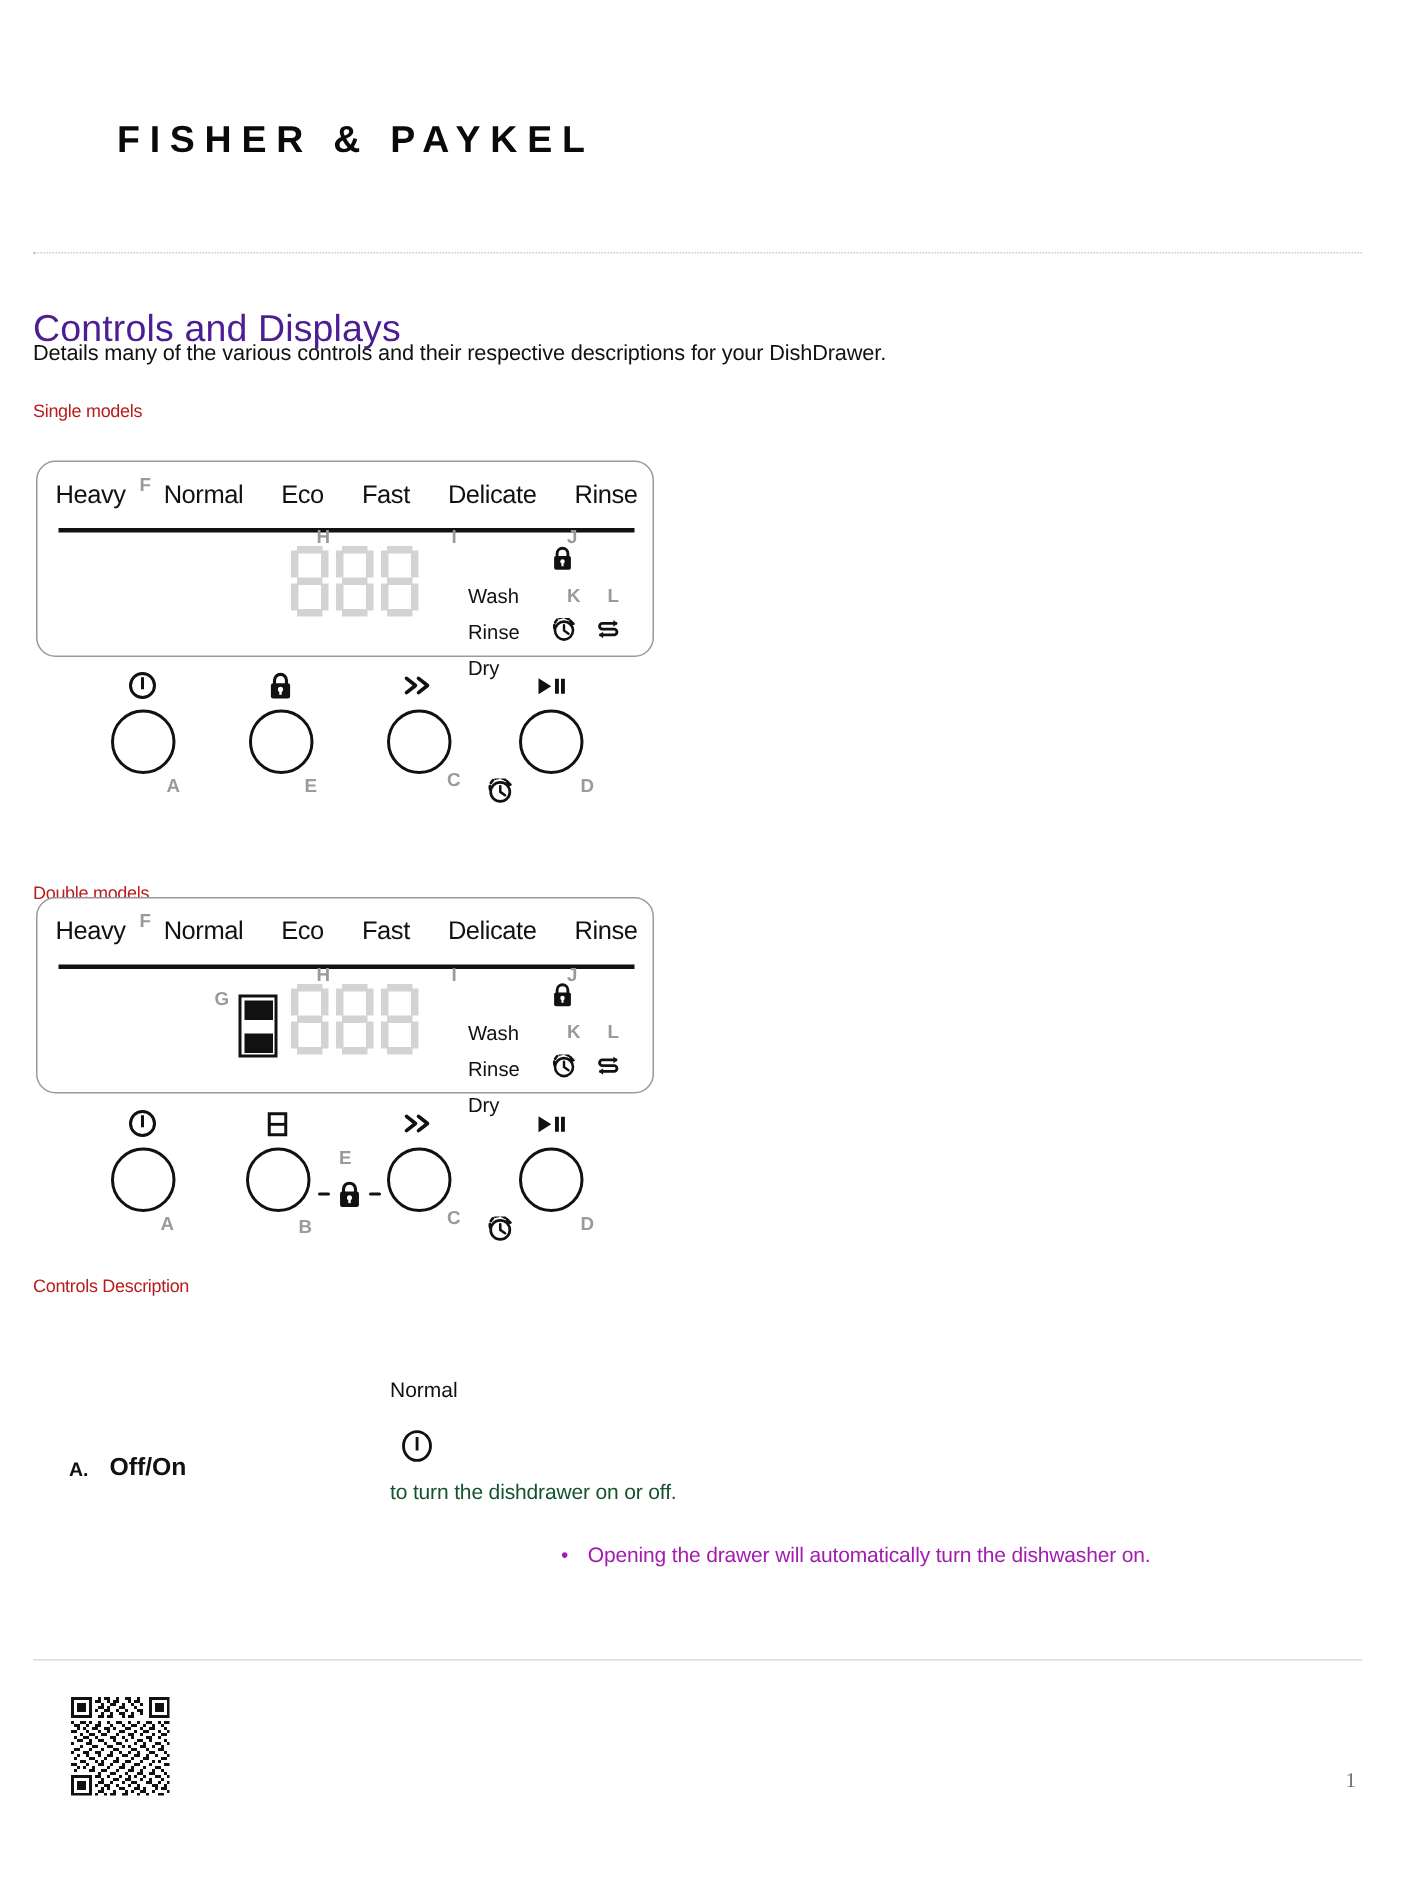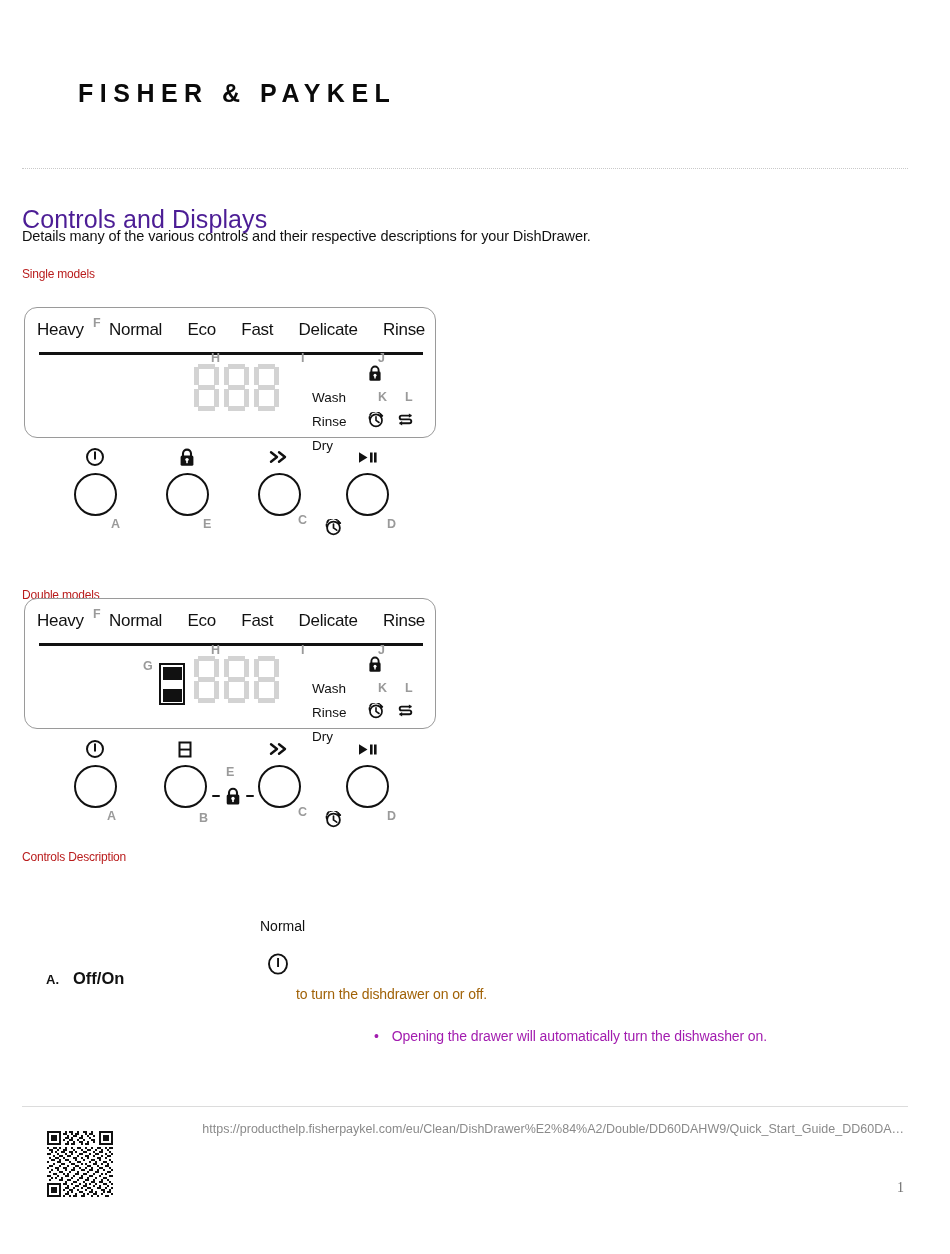--- a/index.html
+++ b/index.html
@@ -220,23 +220,22 @@
   .desc-icon {
     position: absolute;
     left: 266px;
     top: 952px;
   }
   .desc-after {
     position: absolute;
     left: 260px;
     top: 986px;
     font-size: 14px;
-    color: #a16207;
+    color: #14532d;
     letter-spacing: -0.1px;
-    margin-left: 36px;
   }
   .desc-letter {
     position: absolute;
     left: 46px;
     top: 972px;
     font-size: 13px;
     font-weight: bold;
     color: #111;
   }
   .desc-name {
@@ -869,15 +868,14 @@
         <rect x="11" y="32" width="1" height="1"></rect>
         <rect x="13" y="32" width="2" height="1"></rect>
         <rect x="17" y="32" width="2" height="1"></rect>
         <rect x="22" y="32" width="1" height="1"></rect>
         <rect x="25" y="32" width="1" height="1"></rect>
         <rect x="29" y="32" width="2" height="1"></rect>
     </g>
   </svg>
 </div>
 <div class="footer-lines">
-  <div>https://producthelp.fisherpaykel.com/eu/Clean/DishDrawer%E2%84%A2/Double/DD60DAHW9/Quick_Start_Guide_DD60DA…</div>
 </div>
 <div class="footer-page">1</div>
 
 </body></html>

